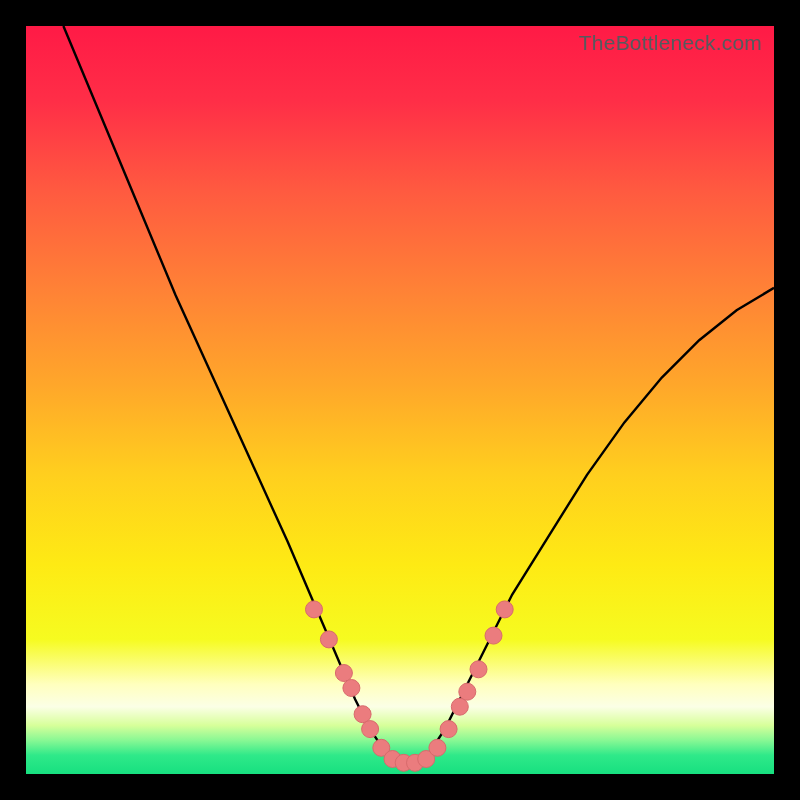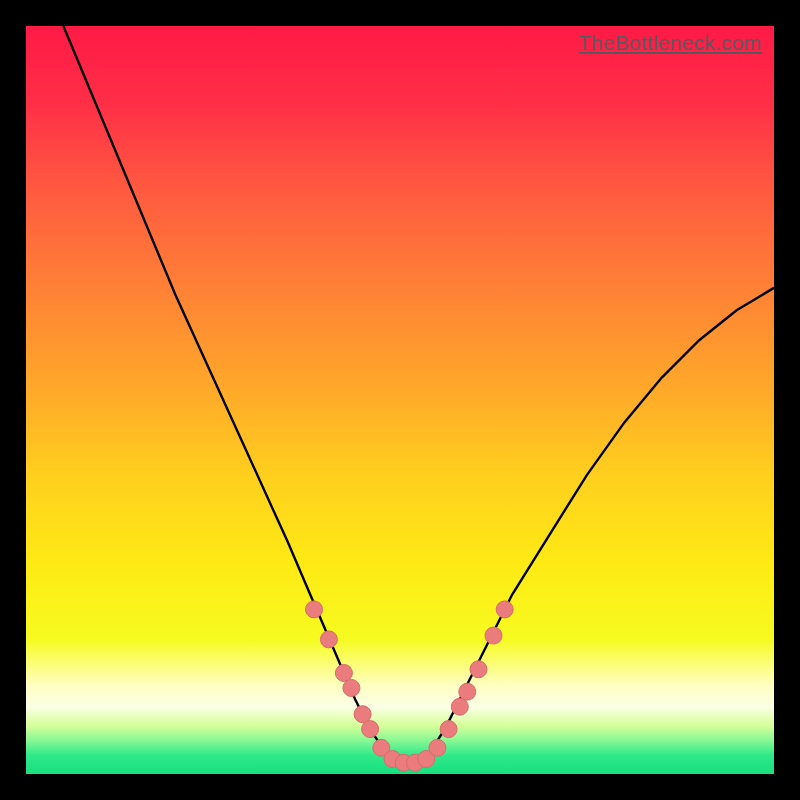--- a/index.html
+++ b/index.html
@@ -28,21 +28,20 @@
     inset: 0;
   }
   .watermark {
     position: absolute;
     top: 5px;
     right: 12px;
     color: #555a5e;
     font-size: 21px;
     font-weight: 500;
     letter-spacing: 0.2px;
-    text-decoration: underline;
   }
   svg.curve {
     position: absolute;
     inset: 0;
   }
 </style>
 </head>
 <body>
 
 <div class="frame">

